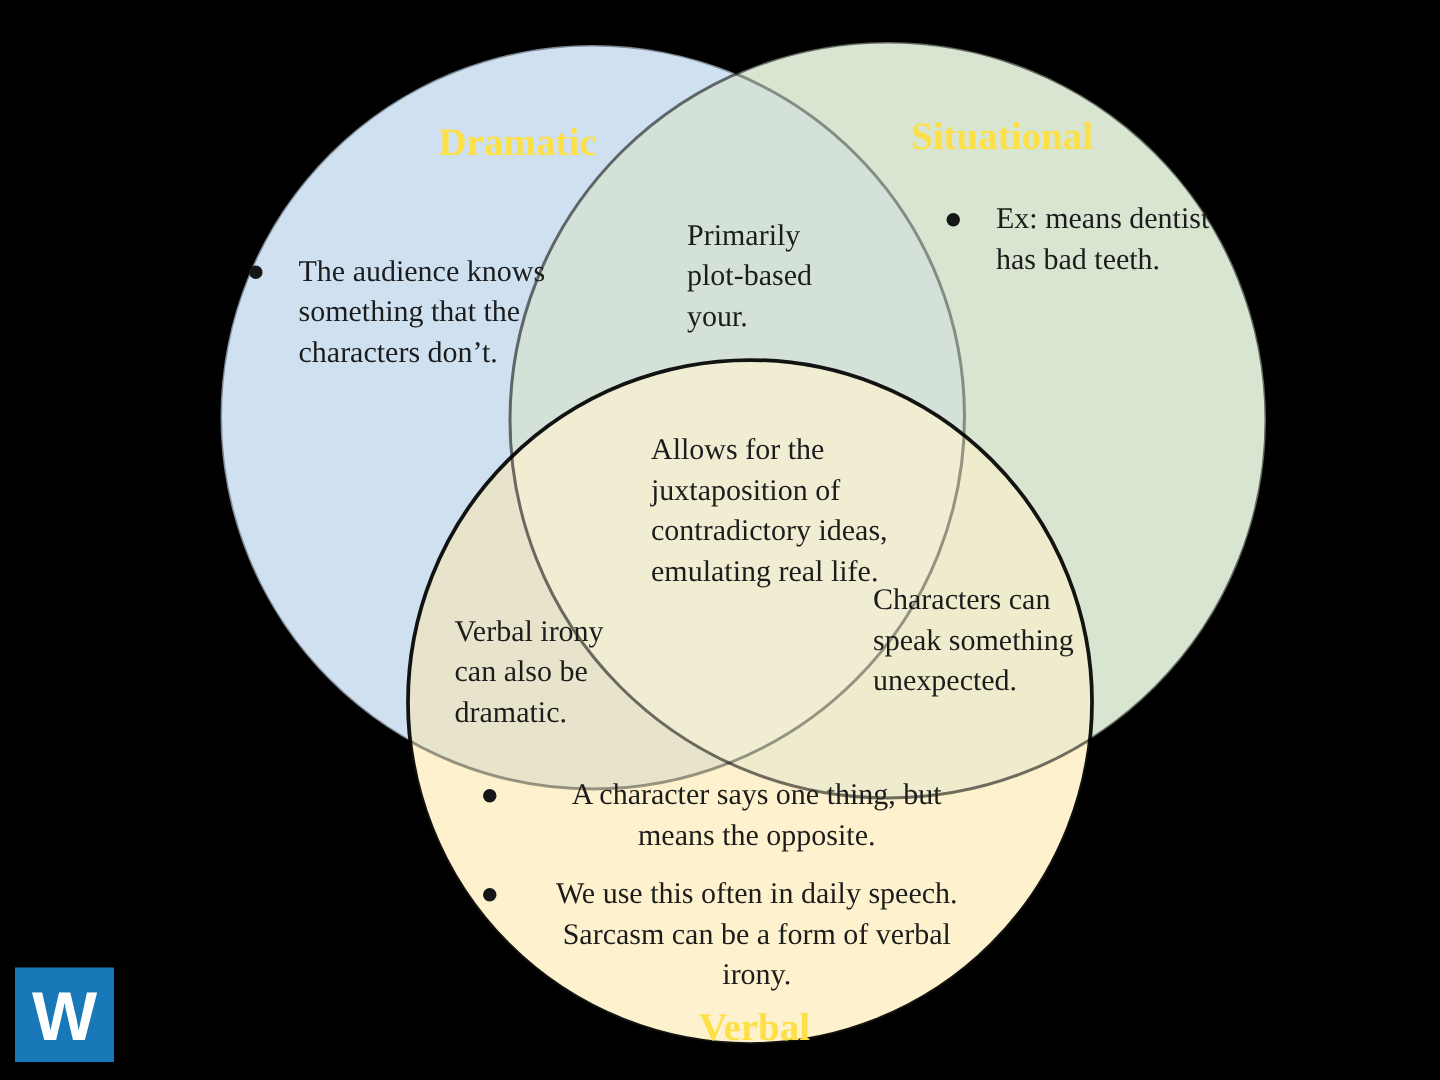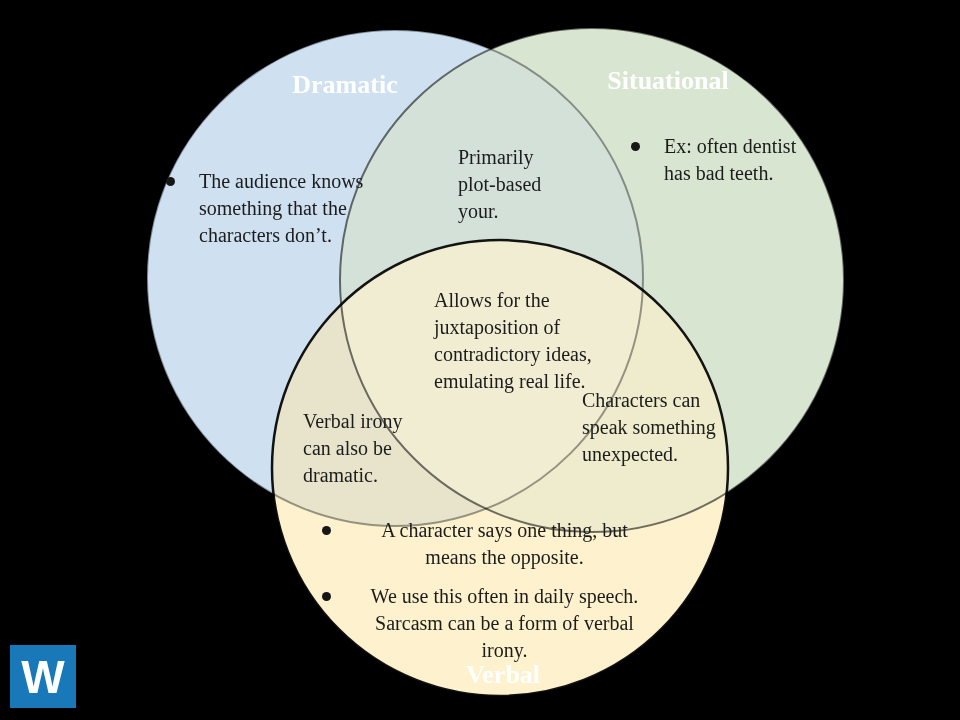--- a/index.html
+++ b/index.html
@@ -12,21 +12,22 @@
   }
   svg { position: absolute; left: 0; top: 0; }
 
   .txt-layer { position: absolute; left: 0; top: 0; width: 960px; height: 720px; }
 
   .circle-title {
     position: absolute;
     font-size: 26px;
     font-weight: bold;
     text-align: center;
-    color: #ffffff;
+    color: #fde047;
+    margin-top: 10px;
   }
   .t-dramatic    { left: 255px; top: 70px;  width: 180px; }
   .t-situational { left: 568px; top: 66px;  width: 200px; }
   .t-verbal      { left: 413px; top: 660px; width: 180px; }
 
   .body-text {
     font-size: 20px;
     line-height: 27px;
     color: #1c1c1c;
   }
@@ -124,21 +125,21 @@
     <div class="bullet-list body-text l-dramatic">
       <div class="bullet-item d-item1">
         <span class="dot"></span>
         <span class="bullet-text">The audience knows something that the characters don’t.</span>
       </div>
     </div>
 
     <div class="bullet-list body-text l-situational">
       <div class="bullet-item s-item2">
         <span class="dot"></span>
-        <span class="bullet-text">Ex: often dentist has bad teeth.</span>
+        <span class="bullet-text">Ex: means dentist has bad teeth.</span>
       </div>
     </div>
 
     <div class="region-text body-text r-ds">Primarily plot-based your.</div>
     <div class="region-text body-text r-center">Allows for the juxtaposition of contradictory ideas, emulating real life.</div>
     <div class="region-text body-text r-dv">Verbal irony can also be dramatic.</div>
     <div class="region-text body-text r-sv">Characters can speak something unexpected.</div>
 
     <div class="bullet-list body-text l-verbal">
       <div class="bullet-item v-item1">

